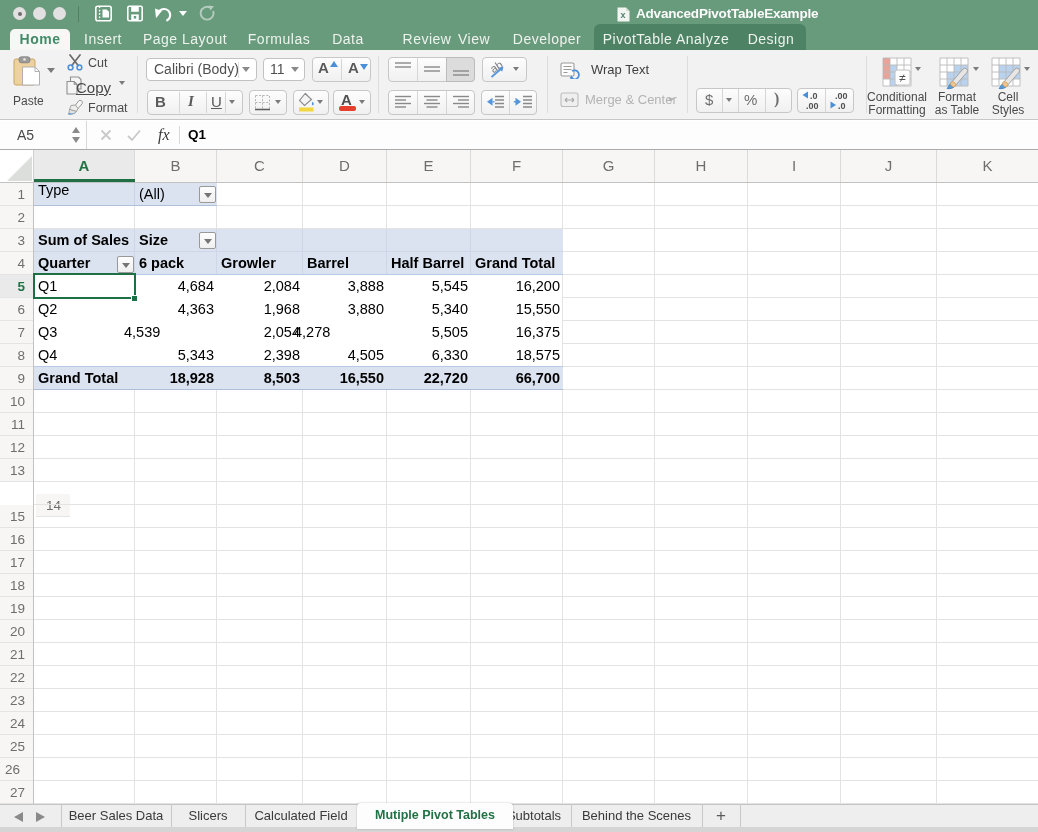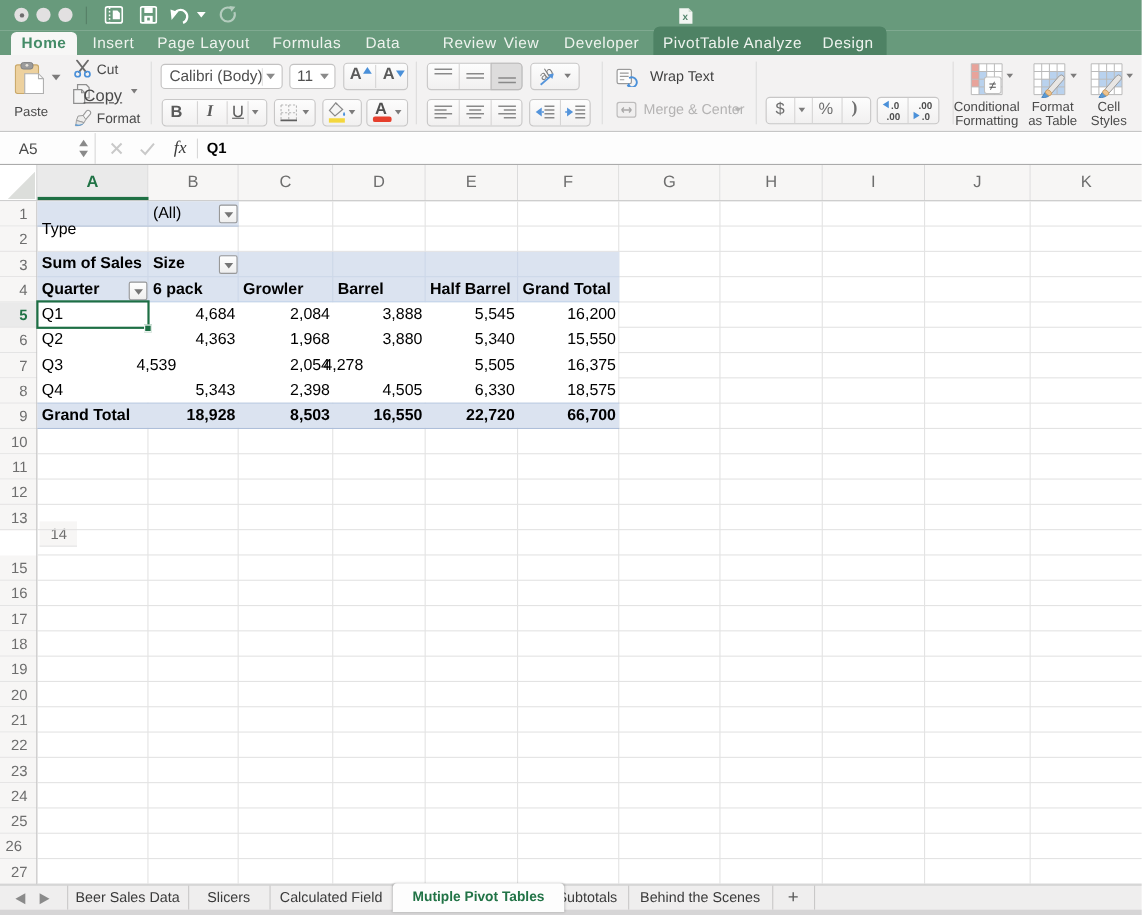--- a/index.html
+++ b/index.html
@@ -84,20 +84,21 @@
   <div class="abs" style="left:179px; top:11px; width:0; height:0; border-left:4px solid transparent; border-right:4px solid transparent; border-top:5px solid #fff;"></div>
   <svg class="tb-ic" style="left:198px; opacity:0.5;" width="18" height="18" viewBox="0 0 18 18">
     <path d="M12.2 2.6 a 6.4 6.4 0 1 0 2.9 3.4" fill="none" stroke="#fff" stroke-width="1.9"></path>
     <path d="M10.6 0.4 L16 1.2 L12.4 5.6 z" fill="#fff"></path>
   </svg>
   <svg id="title-ic" width="14" height="15" viewBox="0 0 14 15">
     <path d="M1.5 0.5 h8.5 l3.5 3.5 v10.5 h-12 z" fill="#f2f5f2"></path>
     <path d="M10 0.5 v3.5 h3.5" fill="#cfdcd2"></path>
     <text x="7" y="11" font-size="9" font-weight="bold" fill="#51836b" text-anchor="middle" font-family="Liberation Sans">x</text>
   </svg>
+  <div id="title">AdvancedPivotTableExample</div>
 </div>
 
 <div id="tabrow">
   <div id="ctxgrp"></div>
   <div id="hometab"></div>
   <div class="rtab home" style="left:40px;">Home</div>
   <div class="rtab" style="left:103px;">Insert</div>
   <div class="rtab" style="left:185px;">Page Layout</div>
   <div class="rtab" style="left:279px;">Formulas</div>
   <div class="rtab" style="left:348px;">Data</div>
@@ -385,21 +386,21 @@
 <div class="rowhdr" style="top:102px; height:23px; line-height:23px;">4</div>
 <div class="rowhdr" style="top:125px; height:23px; line-height:23px; background:#eaeaea; color:#217346; font-weight:bold;">5</div>
 <div class="rowhdr" style="top:148px; height:23px; line-height:23px;">6</div>
 <div class="rowhdr" style="top:171px; height:23px; line-height:23px;">7</div>
 <div class="rowhdr" style="top:194px; height:23px; line-height:23px;">8</div>
 <div class="rowhdr" style="top:217px; height:23px; line-height:23px;">9</div>
 <div class="rowhdr" style="top:240px; height:23px; line-height:23px;">10</div>
 <div class="rowhdr" style="top:263px; height:23px; line-height:23px;">11</div>
 <div class="rowhdr" style="top:286px; height:23px; line-height:23px;">12</div>
 <div class="rowhdr" style="top:309px; height:23px; line-height:23px;">13</div>
-<div class="rowhdr" style="top:324px; height:23px; line-height:23px;margin-left:36px;">14</div>
+<div class="rowhdr" style="top:344px; height:23px; line-height:23px;margin-left:36px;">14</div>
 <div class="rowhdr" style="top:355px; height:23px; line-height:23px;">15</div>
 <div class="rowhdr" style="top:378px; height:23px; line-height:23px;">16</div>
 <div class="rowhdr" style="top:401px; height:23px; line-height:23px;">17</div>
 <div class="rowhdr" style="top:424px; height:23px; line-height:23px;">18</div>
 <div class="rowhdr" style="top:447px; height:23px; line-height:23px;">19</div>
 <div class="rowhdr" style="top:470px; height:23px; line-height:23px;">20</div>
 <div class="rowhdr" style="top:493px; height:23px; line-height:23px;">21</div>
 <div class="rowhdr" style="top:516px; height:23px; line-height:23px;">22</div>
 <div class="rowhdr" style="top:539px; height:23px; line-height:23px;">23</div>
 <div class="rowhdr" style="top:562px; height:23px; line-height:23px;">24</div>
@@ -453,21 +454,21 @@
 <div class="abs" style="left:34px; top:124px; width:529px; height:1px; background:#b3cbe8;"></div>
 <div class="abs" style="left:134px; top:79px; width:1px; height:45px; background:#cdd7e8;"></div>
 <div class="abs" style="left:216px; top:79px; width:1px; height:45px; background:#cdd7e8;"></div>
 <div class="abs" style="left:302px; top:79px; width:1px; height:45px; background:#cdd7e8;"></div>
 <div class="abs" style="left:386px; top:79px; width:1px; height:45px; background:#cdd7e8;"></div>
 <div class="abs" style="left:470px; top:79px; width:1px; height:45px; background:#cdd7e8;"></div>
 <div class="abs" style="left:34px; top:125px; width:528px; height:91px; background:#fff;"></div>
 <div class="blue" style="left:34px; top:217px; width:529px; height:22px;"></div>
 <div class="abs" style="left:34px; top:216px; width:529px; height:1px; background:#b9cbe4;"></div>
 <div class="abs" style="left:34px; top:239px; width:529px; height:1px; background:#aebfda;"></div>
-<div class="cell" style="left:38px; top:48px;">Type</div>
+<div class="cell" style="left:38px; top:29px;">Type</div>
 <div class="cell" style="left:139px; top:33px;">(All)</div>
 <div class="cell b" style="left:38px; top:79px;">Sum of Sales</div>
 <div class="cell b" style="left:139px; top:79px;">Size</div>
 <div class="cell b" style="left:38px; top:102px;">Quarter</div>
 <div class="cell b" style="left:139px; top:102px;">6 pack</div>
 <div class="cell b" style="left:221px; top:102px;">Growler</div>
 <div class="cell b" style="left:307px; top:102px;">Barrel</div>
 <div class="cell b" style="left:391px; top:102px;">Half Barrel</div>
 <div class="cell b" style="left:475px; top:102px;">Grand Total</div>
 <div class="cell" style="left:38px; top:125px;">Q1</div>

